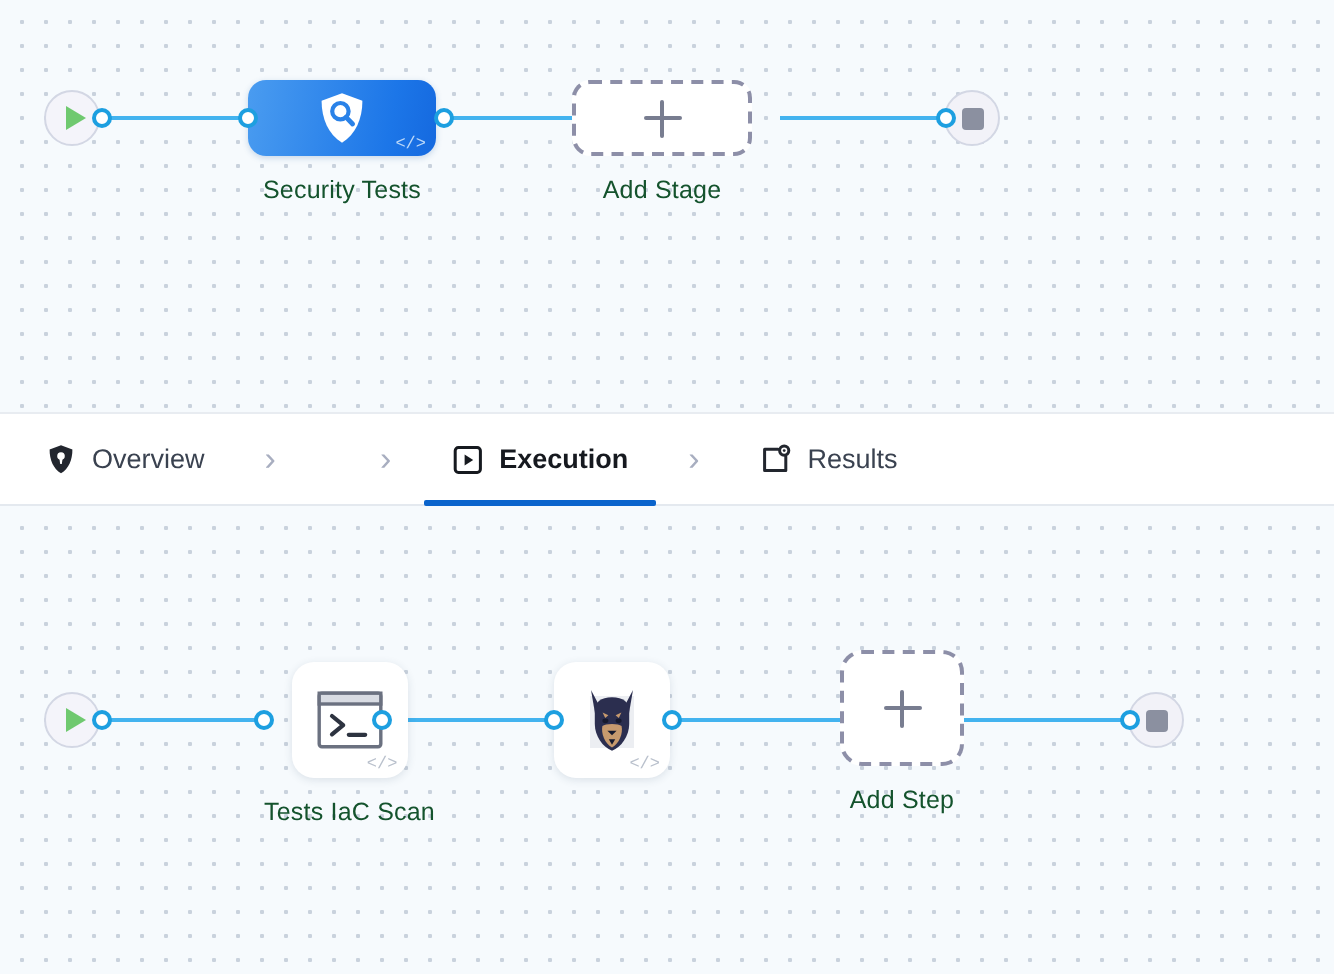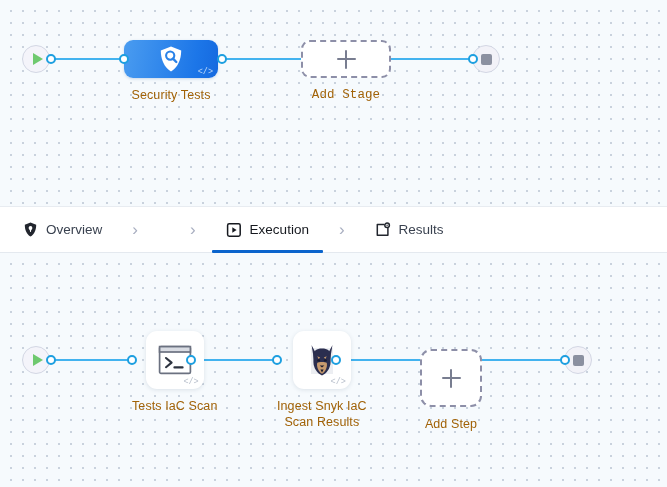--- a/index.html
+++ b/index.html
@@ -29,21 +29,21 @@
   .canvas-bottom { top: 253px; height: 234px; }
   .node-wrap {
     position: absolute;
     display: flex;
     flex-direction: column;
     align-items: center;
   }
   .node-label {
     margin-top: 9px;
     font-size: 12.5px;
-    color: #a16207;
+    color: #14532d;
     text-align: center;
     line-height: 16px;
     white-space: pre-line;
     letter-spacing: 0.1px;
   }
 
   
   .endpoint {
     width: 28px;
     height: 28px;
@@ -167,21 +167,21 @@
     align-items: center;
     gap: 8px;
     height: 47px;
     padding: 12px 4px;
     font-size: 13.5px;
     color: #3a4250;
     position: relative;
     box-sizing: border-box;
     cursor: pointer;
   }
-  .tab.active { color: #16191f; font-weight: normal; }
+  .tab.active { color: #16191f; font-weight: bold; }
   .tab.active::after {
     content: "";
     position: absolute;
     left: -10px; right: -10px; bottom: 0;
     height: 3px;
     background: #0b64cc;
     border-radius: 1px;
   }
   .tab-icon { display: flex; align-items: center; justify-content: center; width: 16px; height: 16px; }
   .chev {
@@ -217,21 +217,21 @@
       <circle cx="12.2" cy="10.6" r="4.1" fill="none" stroke="#2a82e8" stroke-width="2.1"></circle>
       <line x1="15.0" y1="13.6" x2="18.3" y2="17.0" stroke="#2a82e8" stroke-width="2.4" stroke-linecap="round"></line>
     </svg>
     <span class="code-glyph">&lt;/&gt;</span>
   </div>
   <div class="node-label">Security Tests</div>
 </div>
 <div class="port" style="left:119px; top:54px;"></div>
 <div class="port" style="left:217px; top:54px;"></div>
 
-<div class="node-wrap" style="left:301px; top:40px;font-family:Liberation Mono, monospace;">
+<div class="node-wrap" style="left:286px; top:40px;">
   <div class="add-box stage">
     <div class="plus"></div>
   </div>
   <div class="node-label">Add Stage</div>
 </div>
 
 <div class="node-wrap" style="left:472px; top:45px;">
   <div class="endpoint">
     <div class="stop-sq"></div>
   </div>
@@ -322,27 +322,25 @@
       <path d="M12.3 14.2 L15.2 15.6 L13.6 17.0 Z" fill="#c79a6e"></path>
       <path d="M21.7 14.2 L18.8 15.6 L20.4 17.0 Z" fill="#c79a6e"></path>
       <path d="M12.2 21.0 C13.6 19.6 20.4 19.6 21.8 21.0 C22.6 24.6 20.6 29.8 17.0 31.8 C13.4 29.8 11.4 24.6 12.2 21.0 Z" fill="#c79a6e"></path>
       <ellipse cx="13.7" cy="18.4" rx="1.5" ry="1.2" fill="#171a2e"></ellipse>
       <ellipse cx="20.3" cy="18.4" rx="1.5" ry="1.2" fill="#171a2e"></ellipse>
       <path d="M14.7 23.4 L19.3 23.4 L17.0 25.6 Z" fill="#171a2e"></path>
       <path d="M15.4 27.6 L18.6 27.6 L17.0 30.4 Z" fill="#171a2e"></path>
     </svg>
     <span class="code-glyph">&lt;/&gt;</span>
   </div>
-  <div class="node-label">Ingest Snyk IaC
-Scan Results</div>
 </div>
 <div class="port" style="left:272px; top:355px;"></div>
 <div class="port" style="left:331px; top:355px;"></div>
 
-<div class="node-wrap" style="left:420px; top:349px;justify-content:space-between;">
+<div class="node-wrap" style="left:420px; top:325px;justify-content:space-between;">
   <div class="add-box step">
     <div class="plus"></div>
   </div>
   <div class="node-label">Add Step</div>
 </div>
 
 <div class="node-wrap" style="left:564px; top:346px;">
   <div class="endpoint">
     <div class="stop-sq"></div>
   </div>

